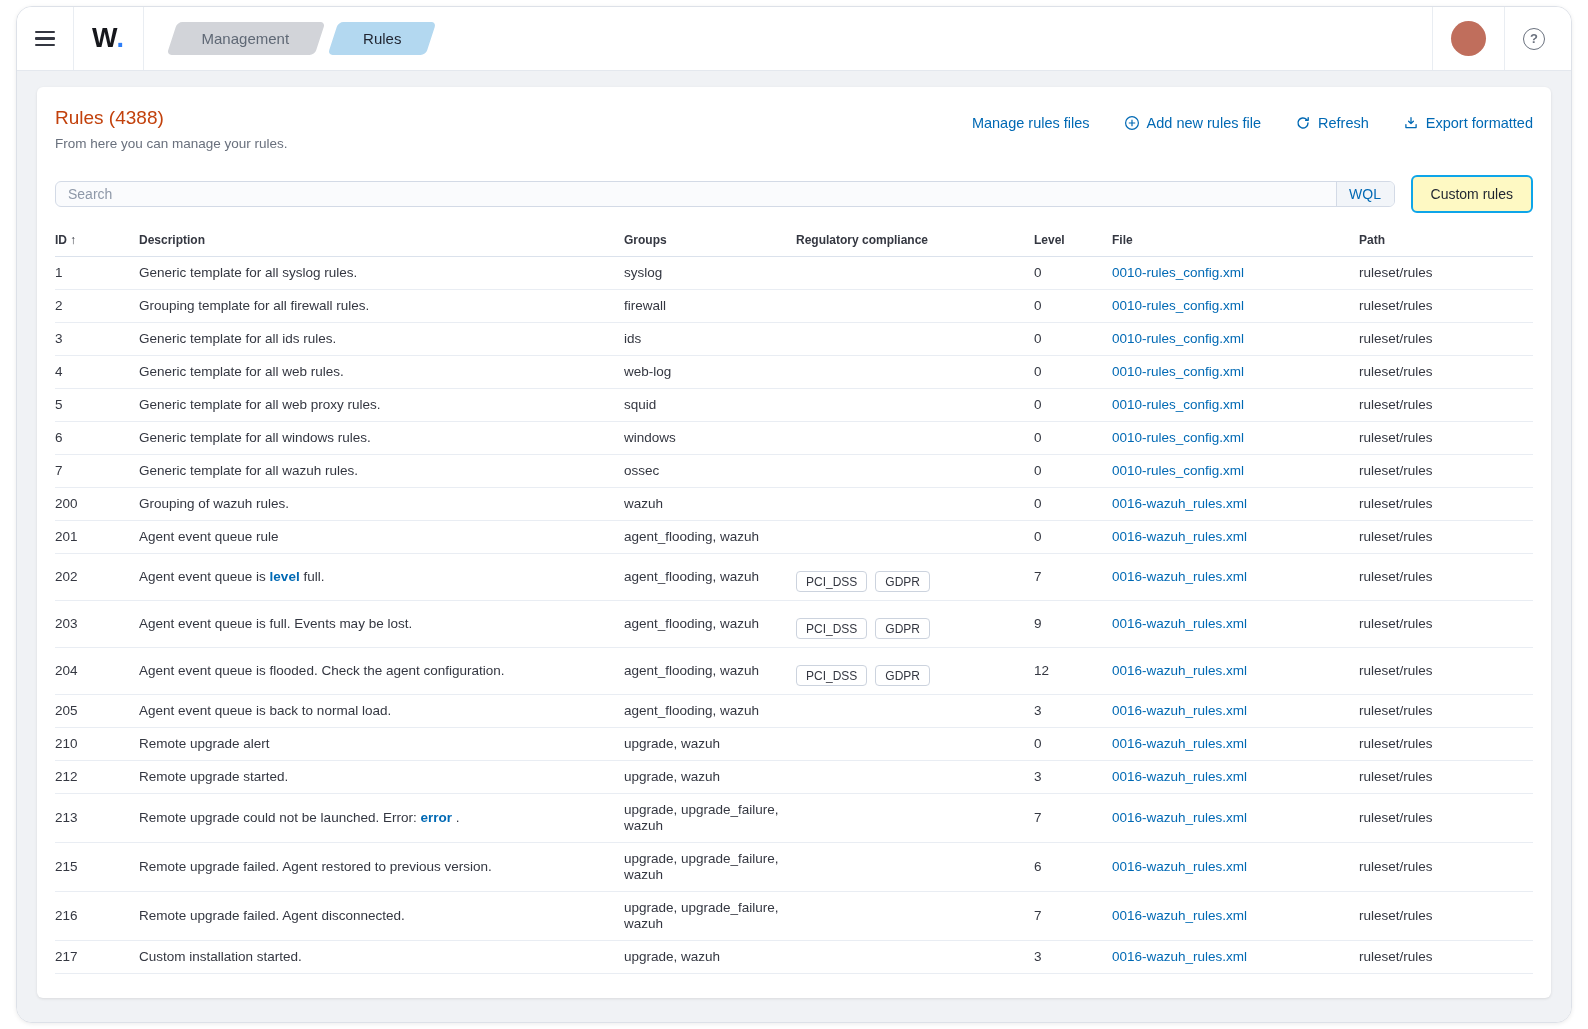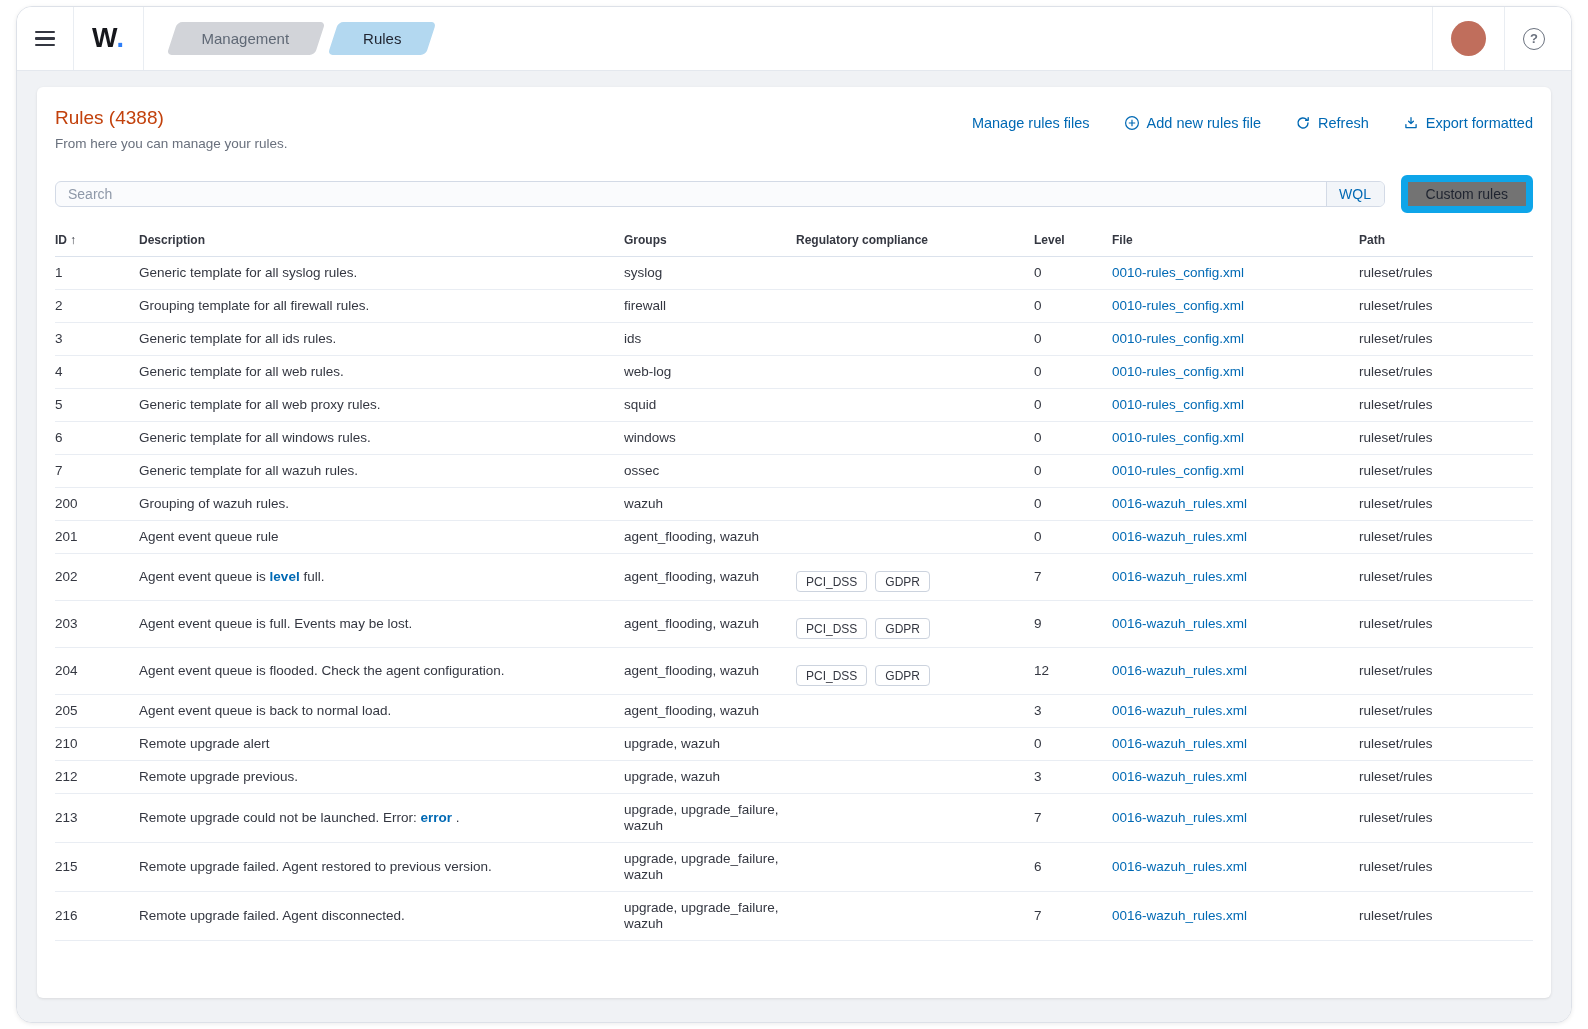--- a/index.html
+++ b/index.html
@@ -42,21 +42,21 @@
   .page-sub{ font-size:13.5px; color:var(--subdued); margin-top:7px; }
   .actions{ display:flex; align-items:center; gap:34px; margin-top:8px; }
   .action{ display:flex; align-items:center; gap:7px; color:var(--accent); font-size:14.5px; cursor:pointer; white-space:nowrap; }
   .action svg{ display:block; }
   
   .search-row{ display:flex; align-items:center; margin-top:24px; }
   .search-box{ flex:1; height:26px; border:1px solid var(--border); border-radius:6px; background:#fafbfd; display:flex; align-items:stretch; overflow:hidden; }
   .search-box input{ flex:1; border:0; outline:0; background:transparent; padding:0 12px; font-size:14px; color:var(--text); font-family:inherit; }
   .search-box input::placeholder{ color:#8e98a8; }
   .wql{ width:58px; display:flex; align-items:center; justify-content:center; border-left:1px solid var(--border); background:#f2f5f9; color:var(--accent); font-size:14px; cursor:pointer; }
-  .custom-rules-btn{ margin-left:16px; height:38px; padding:0 18px; background:#737373; border:7px solid #0ea5e9; border-radius:6px; font-size:14px; font-weight:500; color:#1f2430; font-family:inherit; cursor:pointer; }
+  .custom-rules-btn{ margin-left:16px; height:38px; padding:0 18px; background:#fef9c3; border:2px solid #0ea5e9; border-radius:6px; font-size:14px; font-weight:500; color:#1f2430; font-family:inherit; cursor:pointer; }
   
   table{ width:100%; border-collapse:collapse; table-layout:fixed; margin-top:14px; }
   th{ text-align:left; font-size:12px; font-weight:700; color:#343741; padding:6px 12px 9px 0; border-bottom:1px solid #dbe2ec; }
   th .sort{ font-weight:400; font-size:12px; margin-left:3px; }
   td{ font-size:13.5px; color:var(--text); padding:8px 12px 8px 0; border-bottom:1px solid var(--rowline); line-height:16px; vertical-align:middle; }
   tr.hl td{ background:#f1f6fa; }
   td .link, .blue-word{ color:var(--accent); }
   .blue-word{ font-weight:700; }
   td .link{ cursor:pointer; }
   .badges{ display:flex; gap:8px;margin-top:9px; }
@@ -310,21 +310,21 @@
               <td>210</td>
               <td><span>Remote upgrade alert</span></td>
               <td>upgrade, wazuh</td>
               <td></td>
               <td>0</td>
               <td><span class="link">0016-wazuh_rules.xml</span></td>
               <td>ruleset/rules</td>
             </tr>
             <tr>
               <td>212</td>
-              <td><span>Remote upgrade previous.</span></td>
+              <td><span>Remote upgrade started.</span></td>
               <td>upgrade, wazuh</td>
               <td></td>
               <td>3</td>
               <td><span class="link">0016-wazuh_rules.xml</span></td>
               <td>ruleset/rules</td>
             </tr>
             <tr>
               <td>213</td>
               <td><span>Remote upgrade could not be launched. Error: </span><span class="blue-word">error</span><span> .</span></td>
               <td>upgrade, upgrade_failure, wazuh</td>
@@ -344,18 +344,27 @@
             </tr>
             <tr>
               <td>216</td>
               <td><span>Remote upgrade failed. Agent disconnected.</span></td>
               <td>upgrade, upgrade_failure, wazuh</td>
               <td></td>
               <td>7</td>
               <td><span class="link">0016-wazuh_rules.xml</span></td>
               <td>ruleset/rules</td>
             </tr>
+            <tr>
+              <td>217</td>
+              <td><span>Custom installation started.</span></td>
+              <td>upgrade, wazuh</td>
+              <td></td>
+              <td>3</td>
+              <td><span class="link">0016-wazuh_rules.xml</span></td>
+              <td>ruleset/rules</td>
+            </tr>
           </tbody>
       </table>
 
     </div>
   </div>
 </div>
 
 </body></html>

